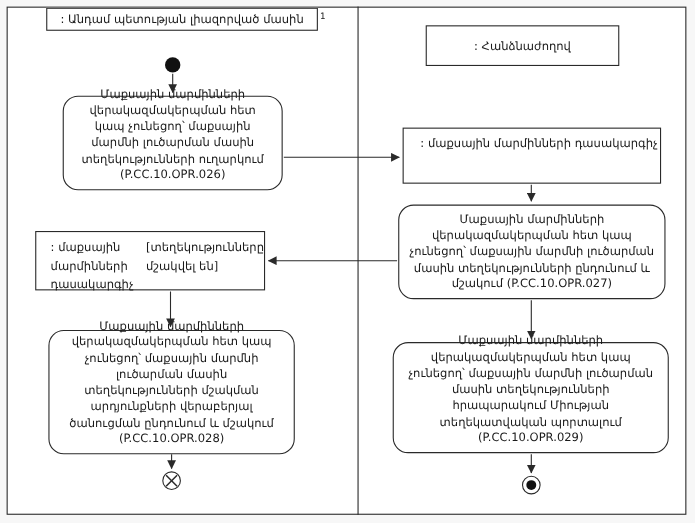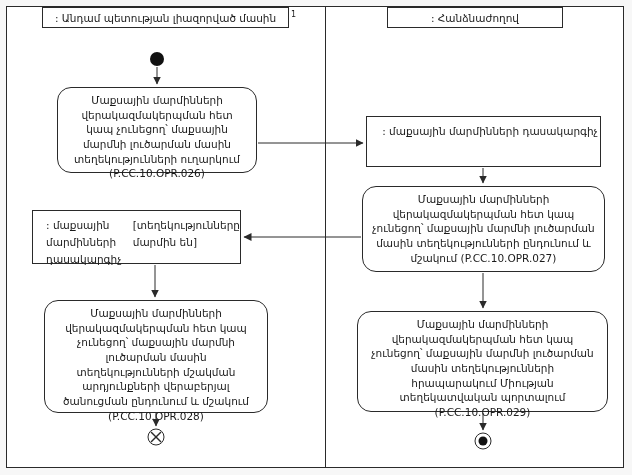--- a/index.html
+++ b/index.html
@@ -37,21 +37,21 @@
   }
   .footnote-mark {
     position:absolute;
     font-size:8px;
   }
   .activity {
     position:absolute;
     border:1px solid #2a2a2a;
     border-radius:14px;
     background:#ffffff;
-    display:flex; align-items:flex-start; justify-content:center;
+    display:flex; align-items:flex-end; justify-content:center;
     text-align:center;
     font-size:10.5px;
     line-height:1.4;
     padding:5px 9px;
     box-sizing:border-box;
   }
   .object-node {
     position:absolute;
     border:1px solid #2a2a2a;
     background:#ffffff;
@@ -73,31 +73,31 @@
 <div class="canvas">
 
   <div class="frame"></div>
   <div class="divider"></div>
 
   <div class="lane-header" style="left:42px; top:7px; width:247px; height:21px;">
     <span>: Անդամ պետության լիազորված մասին</span>
   </div>
   <span class="footnote-mark" style="left:291px; top:10px;">1</span>
 
-  <div class="lane-header" style="left:387px; top:7px; width:176px; height:21px;">
+  <div class="lane-header" style="left:387px; top:23px; width:176px; height:37px;">
     <span>: Հանձնաժողով</span>
   </div>
 
   <div class="activity" style="left:57px; top:87px; width:200px; height:86px;">
     <span>Մաքսային մարմինների վերակազմակերպման հետ կապ չունեցող՝ մաքսային մարմնի լուծարման մասին տեղեկությունների ուղարկում (P.CC.10.OPR.026)</span>
   </div>
 
   <div class="object-node" style="left:32px; top:210px; width:209px; height:54px;">
     <span>: մաքսային մարմինների դասակարգիչ</span>
-    <span>[տեղեկությունները մարմին են]</span>
+    <span>[տեղեկությունները մշակվել են]</span>
   </div>
 
   <div class="activity" style="left:44px; top:300px; width:224px; height:113px;">
     <span>Մաքսային մարմինների վերակազմակերպման հետ կապ չունեցող՝ մաքսային մարմնի լուծարման մասին տեղեկությունների մշակման արդյունքների վերաբերյալ ծանուցման ընդունում և մշակում (P.CC.10.OPR.028)</span>
   </div>
 
   <div class="object-node" style="left:366px; top:116px; width:235px; height:51px;">
     <span>: մաքսային մարմինների դասակարգիչ</span>
   </div>
 

